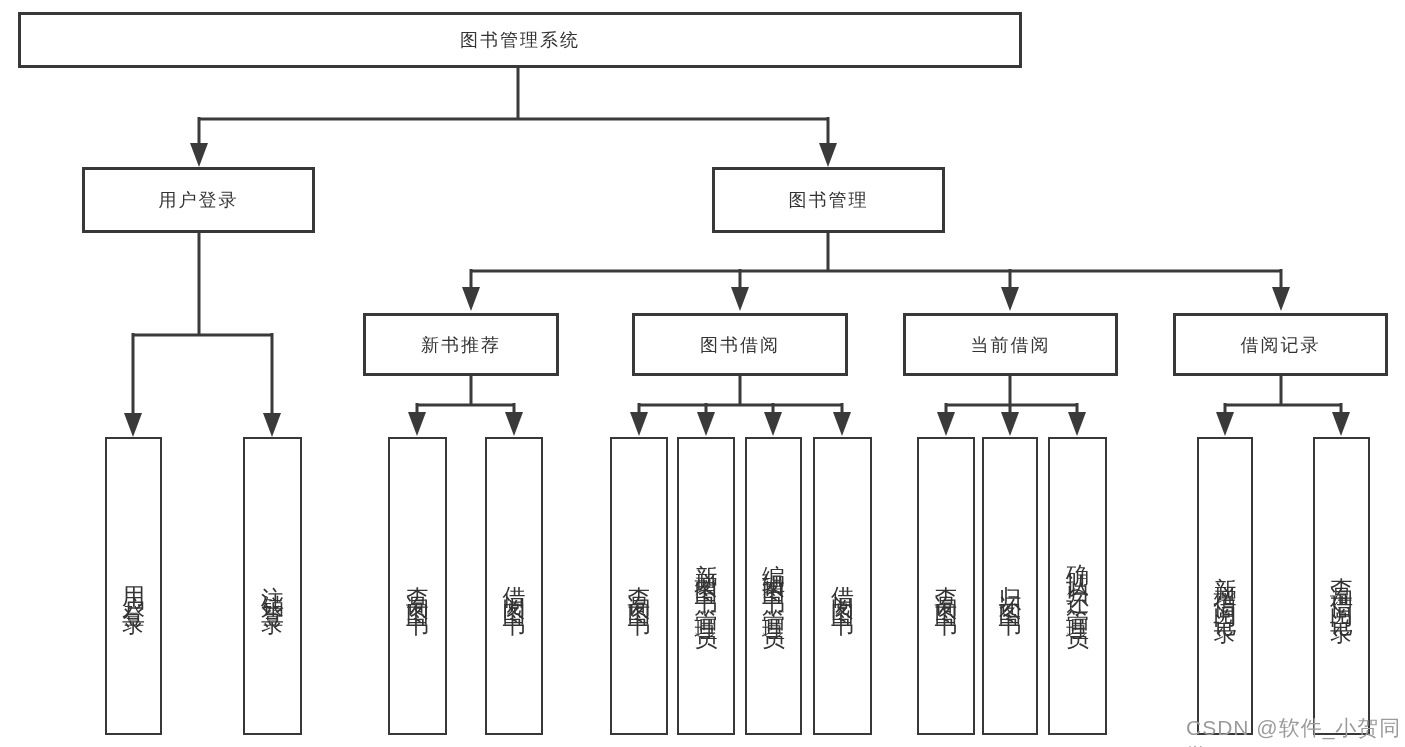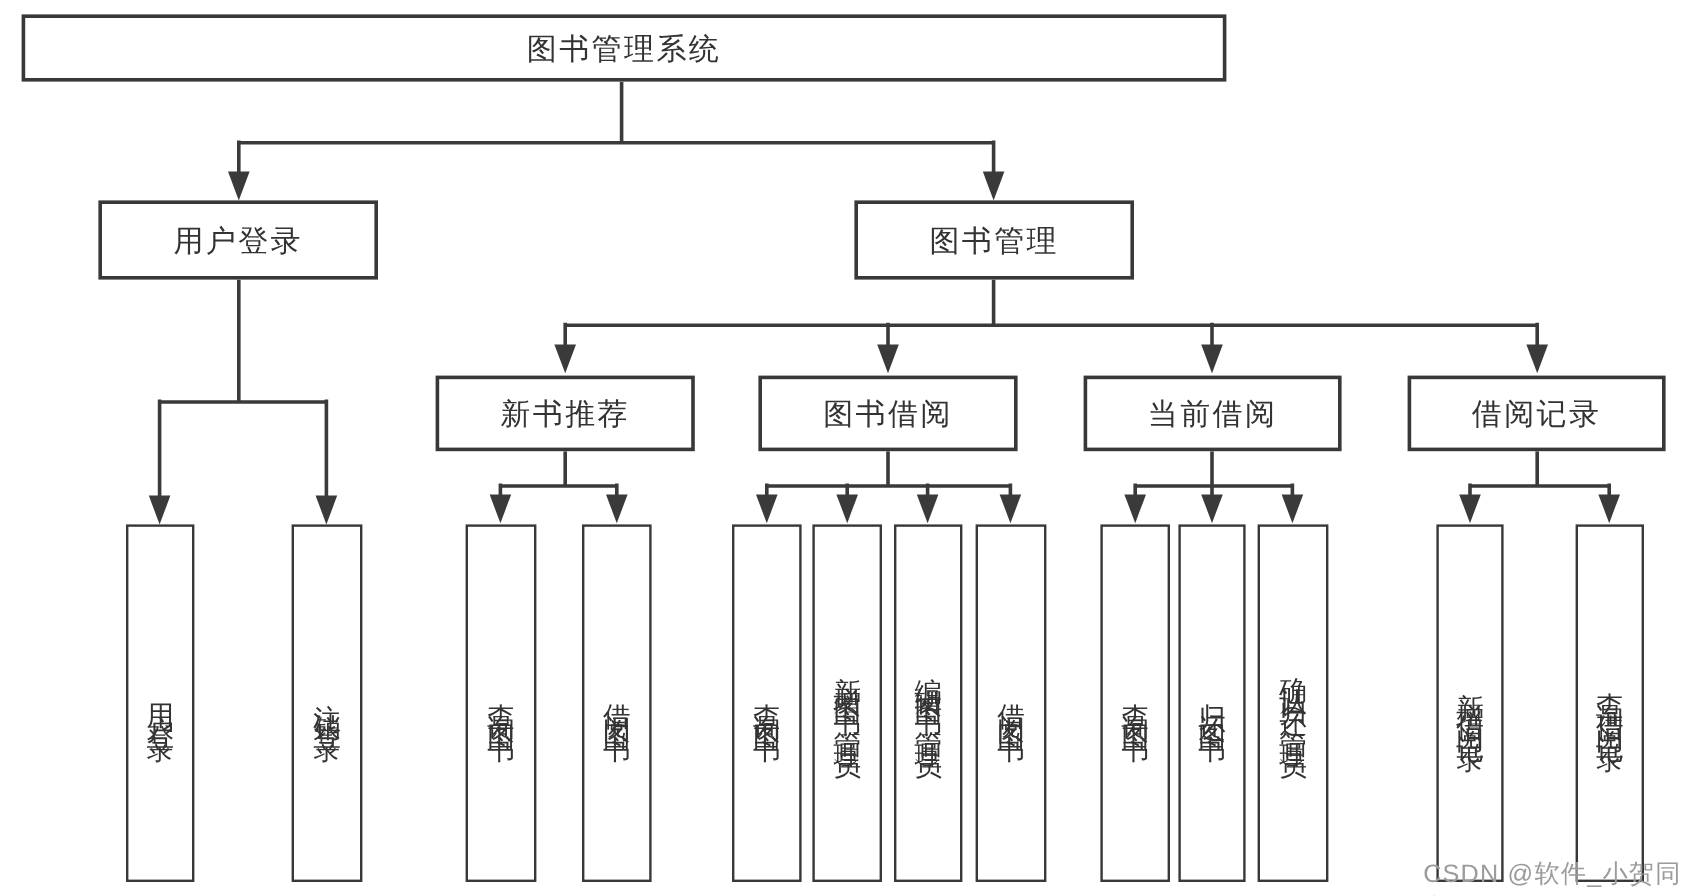--- a/index.html
+++ b/index.html
@@ -22,21 +22,21 @@
     width: 1405px; height: 747px;
   }
   .node {
     position: absolute;
     box-sizing: border-box;
     background: #ffffff;
     border: 3px solid #383838;
     display: flex;
     align-items: center;
     justify-content: center;
-    font-size: 25px;
+    font-size: 18px;
     color: #333333;
     letter-spacing: 2px;
     white-space: nowrap;
   }
   .leaf {
     border-width: 2.5px;
     writing-mode: vertical-rl;
     text-orientation: mixed;
     font-size: 23px;
     letter-spacing: 9px;
@@ -92,21 +92,21 @@
     <path d="M1281 376 V405 M1225 405 H1341 M1225 403 V413 M1341 403 V413"></path>
     <polygon fill="#3a3a3a" stroke="none" points="1216,412 1234,412 1225,436"></polygon>
     <polygon fill="#3a3a3a" stroke="none" points="1332,412 1350,412 1341,436"></polygon>
   </svg>
 
   <div class="node" style="left:18px; top:12px; width:1004px; height:56px;">图书管理系统</div>
 
   <div class="node" style="left:82px; top:167px; width:233px; height:66px;">用户登录</div>
   <div class="node" style="left:712px; top:167px; width:233px; height:66px;">图书管理</div>
 
-  <div class="node" style="left:363px; top:313px; width:216px; height:63px;">新书推荐</div>
+  <div class="node" style="left:363px; top:313px; width:196px; height:63px;">新书推荐</div>
   <div class="node" style="left:632px; top:313px; width:216px; height:63px;">图书借阅</div>
   <div class="node" style="left:903px; top:313px; width:215px; height:63px;font-family:Liberation Mono, monospace;">当前借阅</div>
   <div class="node" style="left:1173px; top:313px; width:215px; height:63px;">借阅记录</div>
 
   <div class="node leaf" style="left:105px; top:437px; width:57px; height:298px;">用户登录</div>
   <div class="node leaf" style="left:243px; top:437px; width:59px; height:298px;">注销登录</div>
 
   <div class="node leaf" style="left:388px; top:437px; width:59px; height:298px;">查询图书</div>
   <div class="node leaf" style="left:485px; top:437px; width:58px; height:298px;">借阅图书</div>
 

